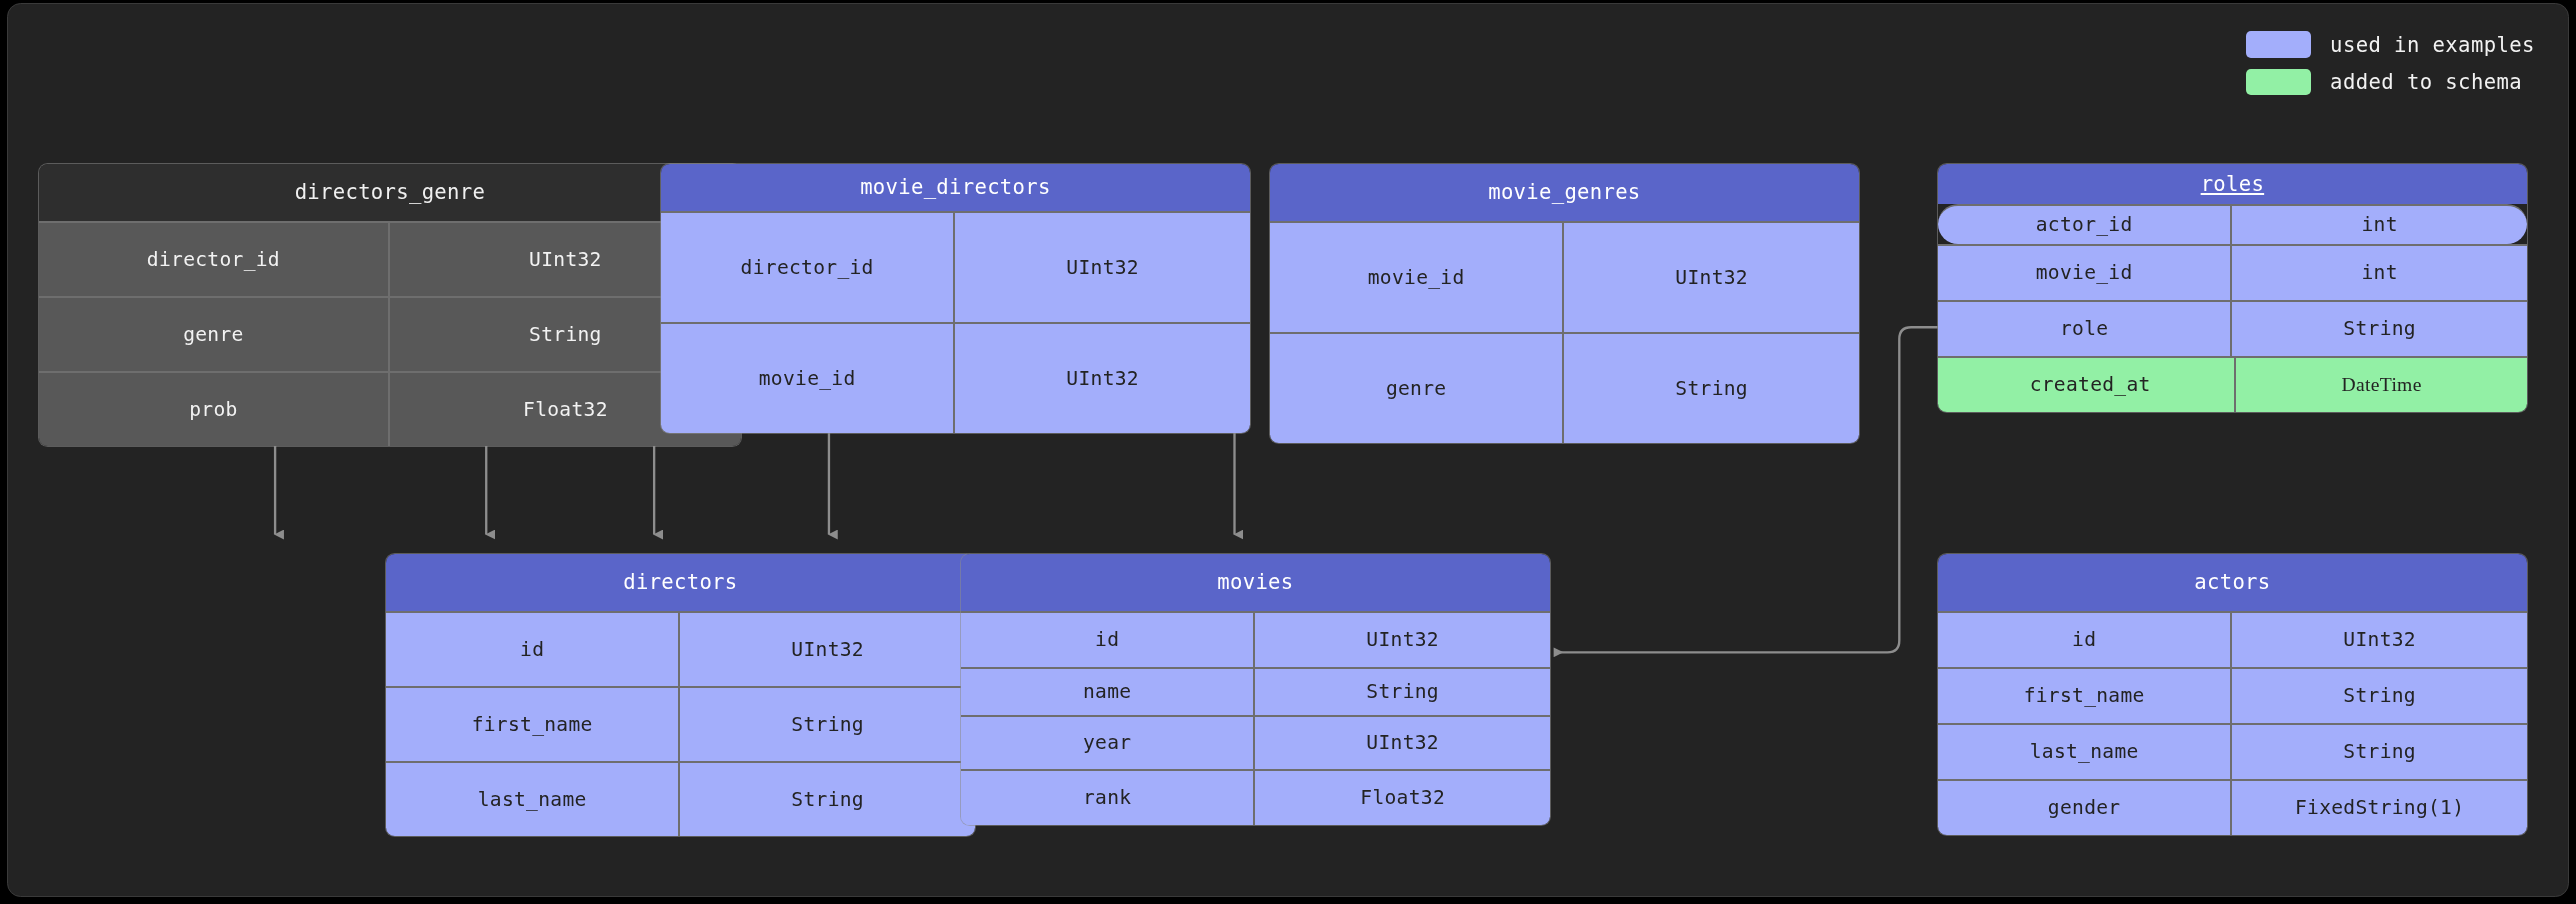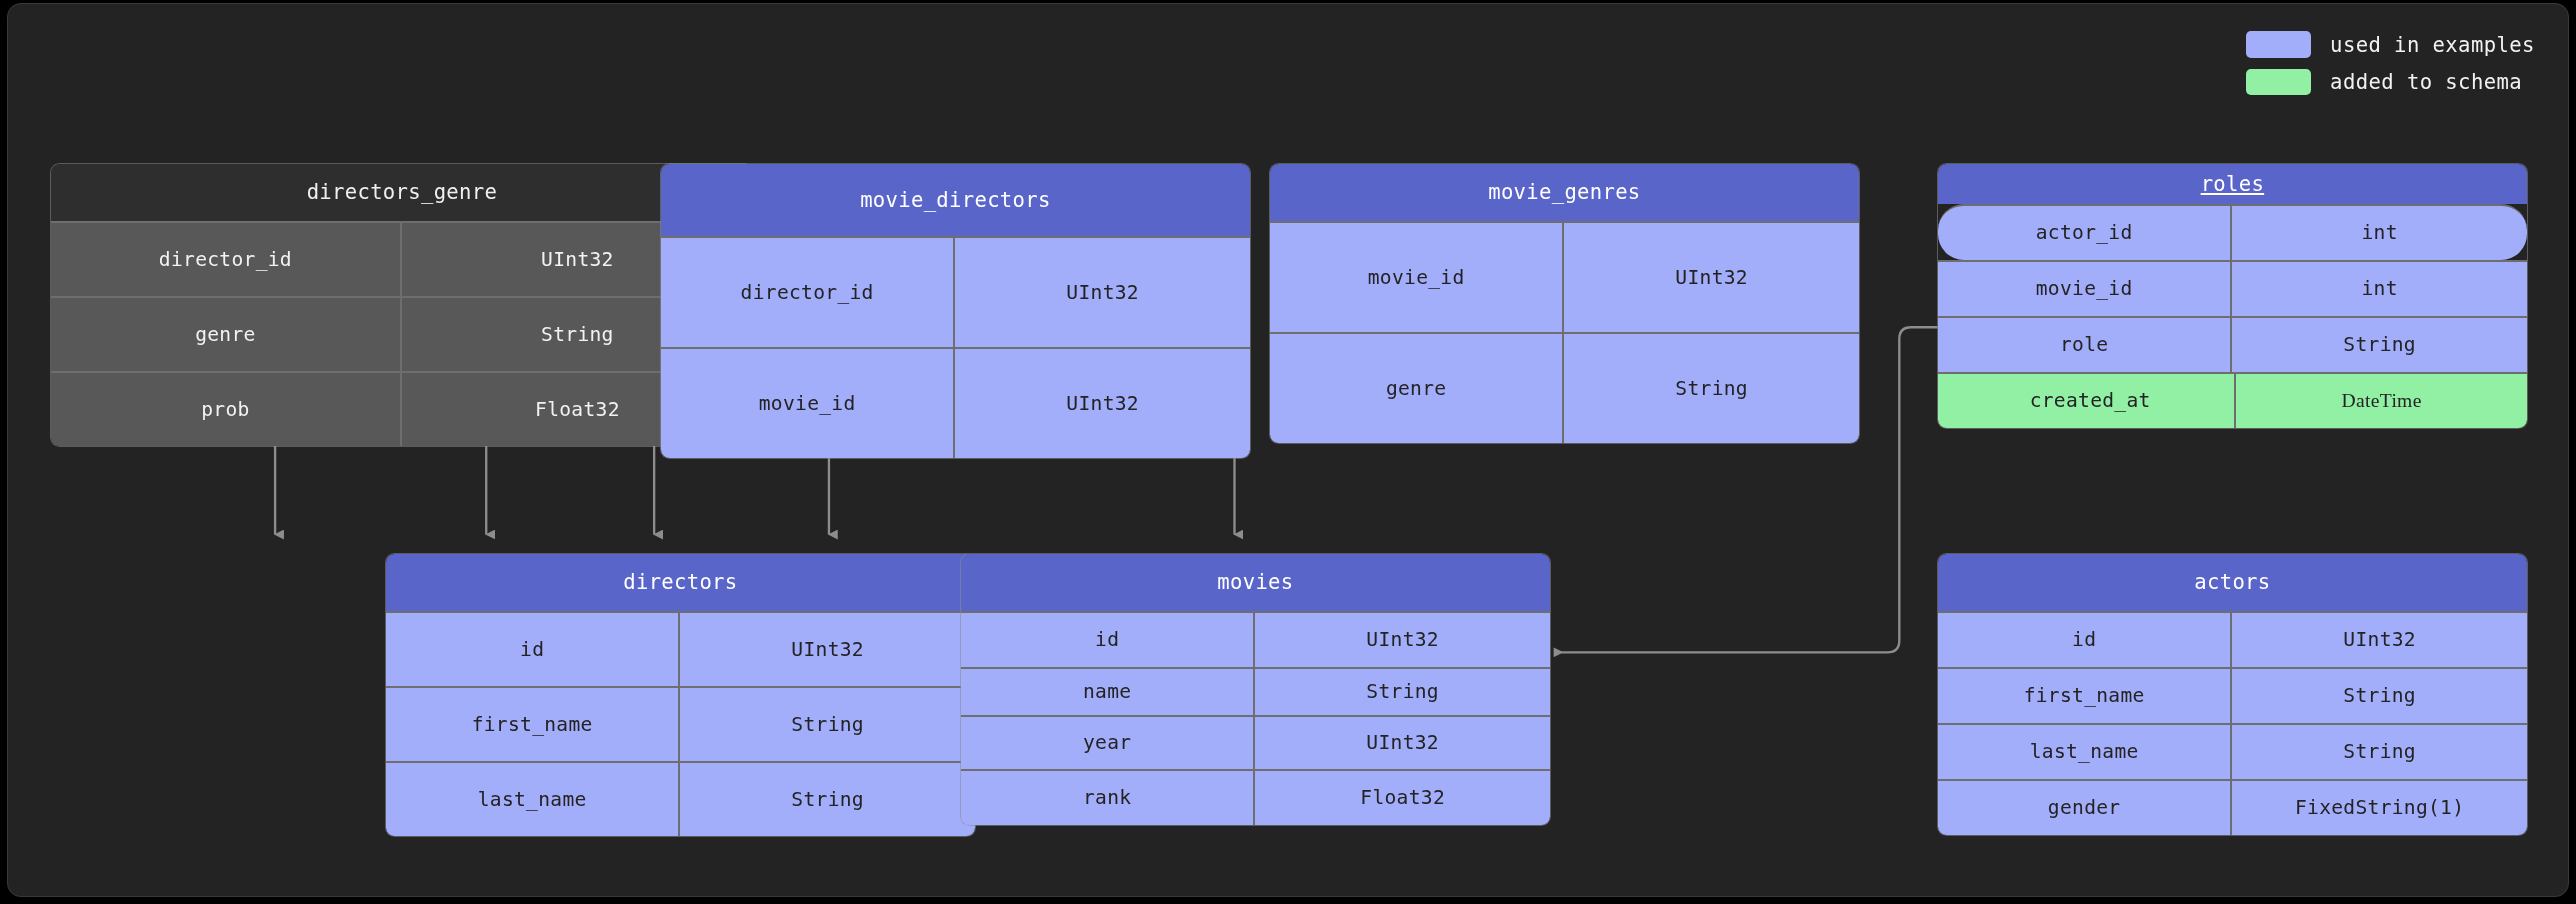--- a/index.html
+++ b/index.html
@@ -104,37 +104,37 @@
       <span class="swatch" style="background:#a3aefb"></span>
       <span class="legend-label">used in examples</span>
     </div>
     <div class="legend-row">
       <span class="swatch" style="background:#92f0a5"></span>
       <span class="legend-label">added to schema</span>
     </div>
   </div>
 
   <div id="tables-host">
-      <div class="table theme-gray" style="left: 43px; top: 160px; width: 702px;">
+      <div class="table theme-gray" style="left: 31px; top: 160px; width: 702px;">
         <div class="tbl-header" style="height: 57px;">directors_genre</div>
         <div class="tbl-row" style="height: 75px;">
           <div class="cell name" style="width: 50%;">director_id</div>
           <div class="cell type" style="width: 50%;">UInt32</div>
         </div>
         <div class="tbl-row" style="height: 75px;">
           <div class="cell name" style="width: 50%;">genre</div>
           <div class="cell type" style="width: 50%;">String</div>
         </div>
         <div class="tbl-row" style="height: 75px;">
           <div class="cell name" style="width: 50%;">prob</div>
           <div class="cell type" style="width: 50%;">Float32</div>
         </div>
       </div>
       <div class="table theme-blue" style="left: 653px; top: 160px; width: 589px;">
-        <div class="tbl-header" style="height: 72px;">movie_directors</div>
+        <div class="tbl-header" style="height: 47px;">movie_directors</div>
         <div class="tbl-row" style="height: 111px;">
           <div class="cell name" style="width: 50%;">director_id</div>
           <div class="cell type" style="width: 50%;">UInt32</div>
         </div>
         <div class="tbl-row" style="height: 111px;">
           <div class="cell name" style="width: 50%;">movie_id</div>
           <div class="cell type" style="width: 50%;">UInt32</div>
         </div>
       </div>
       <div class="table theme-blue" style="left: 1262px; top: 160px; width: 589px;">
@@ -143,21 +143,21 @@
           <div class="cell name" style="width: 50%;">movie_id</div>
           <div class="cell type" style="width: 50%;">UInt32</div>
         </div>
         <div class="tbl-row" style="height: 111px;">
           <div class="cell name" style="width: 50%;">genre</div>
           <div class="cell type" style="width: 50%;">String</div>
         </div>
       </div>
       <div class="table theme-blue" style="left: 1930px; top: 160px; width: 589px;">
         <div class="tbl-header" style="height: 40px; text-decoration: underline;">roles</div>
-        <div class="tbl-row" style="height: 56px; border-radius: 26px;">
+        <div class="tbl-row" style="height: 40px; border-radius: 26px;">
           <div class="cell name" style="width: 50%;">actor_id</div>
           <div class="cell type" style="width: 50%;">int</div>
         </div>
         <div class="tbl-row" style="height: 56px;">
           <div class="cell name" style="width: 50%;">movie_id</div>
           <div class="cell type" style="width: 50%;">int</div>
         </div>
         <div class="tbl-row" style="height: 56px;">
           <div class="cell name" style="width: 50%;">role</div>
           <div class="cell type" style="width: 50%;">String</div>

